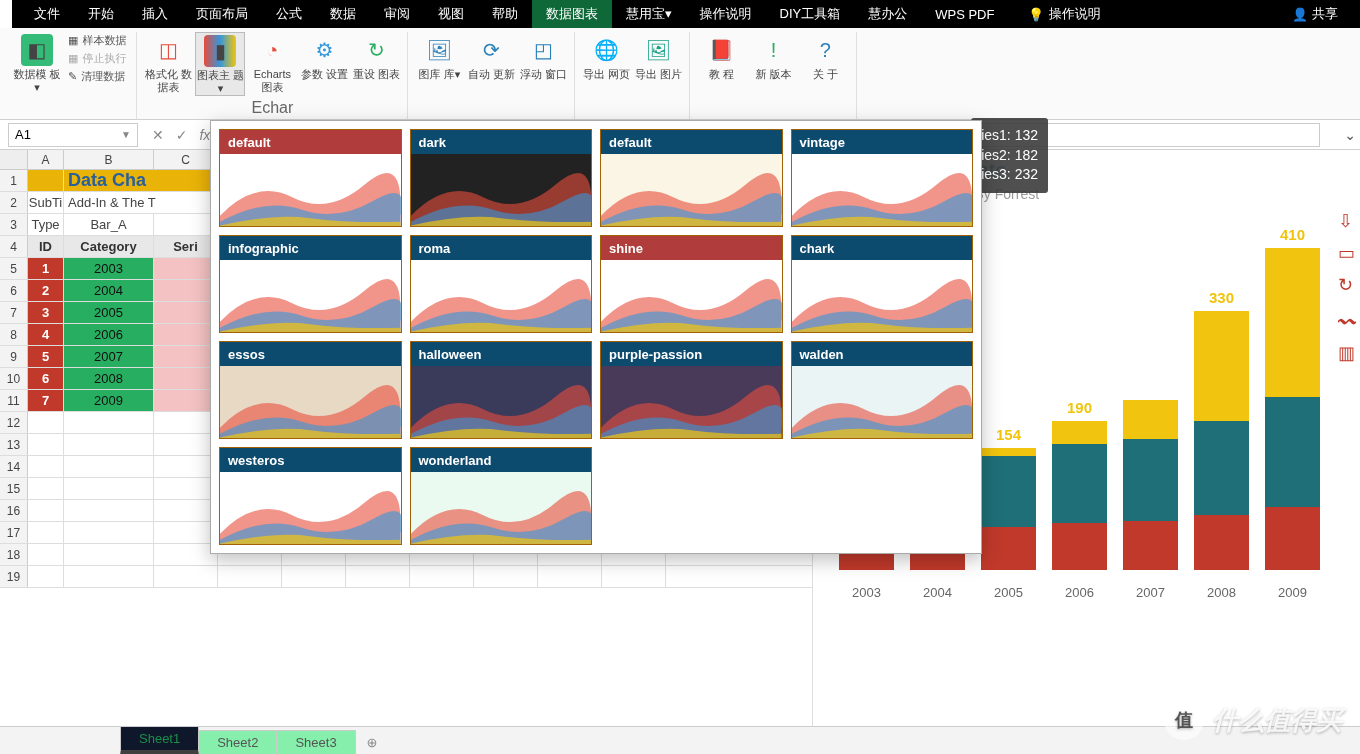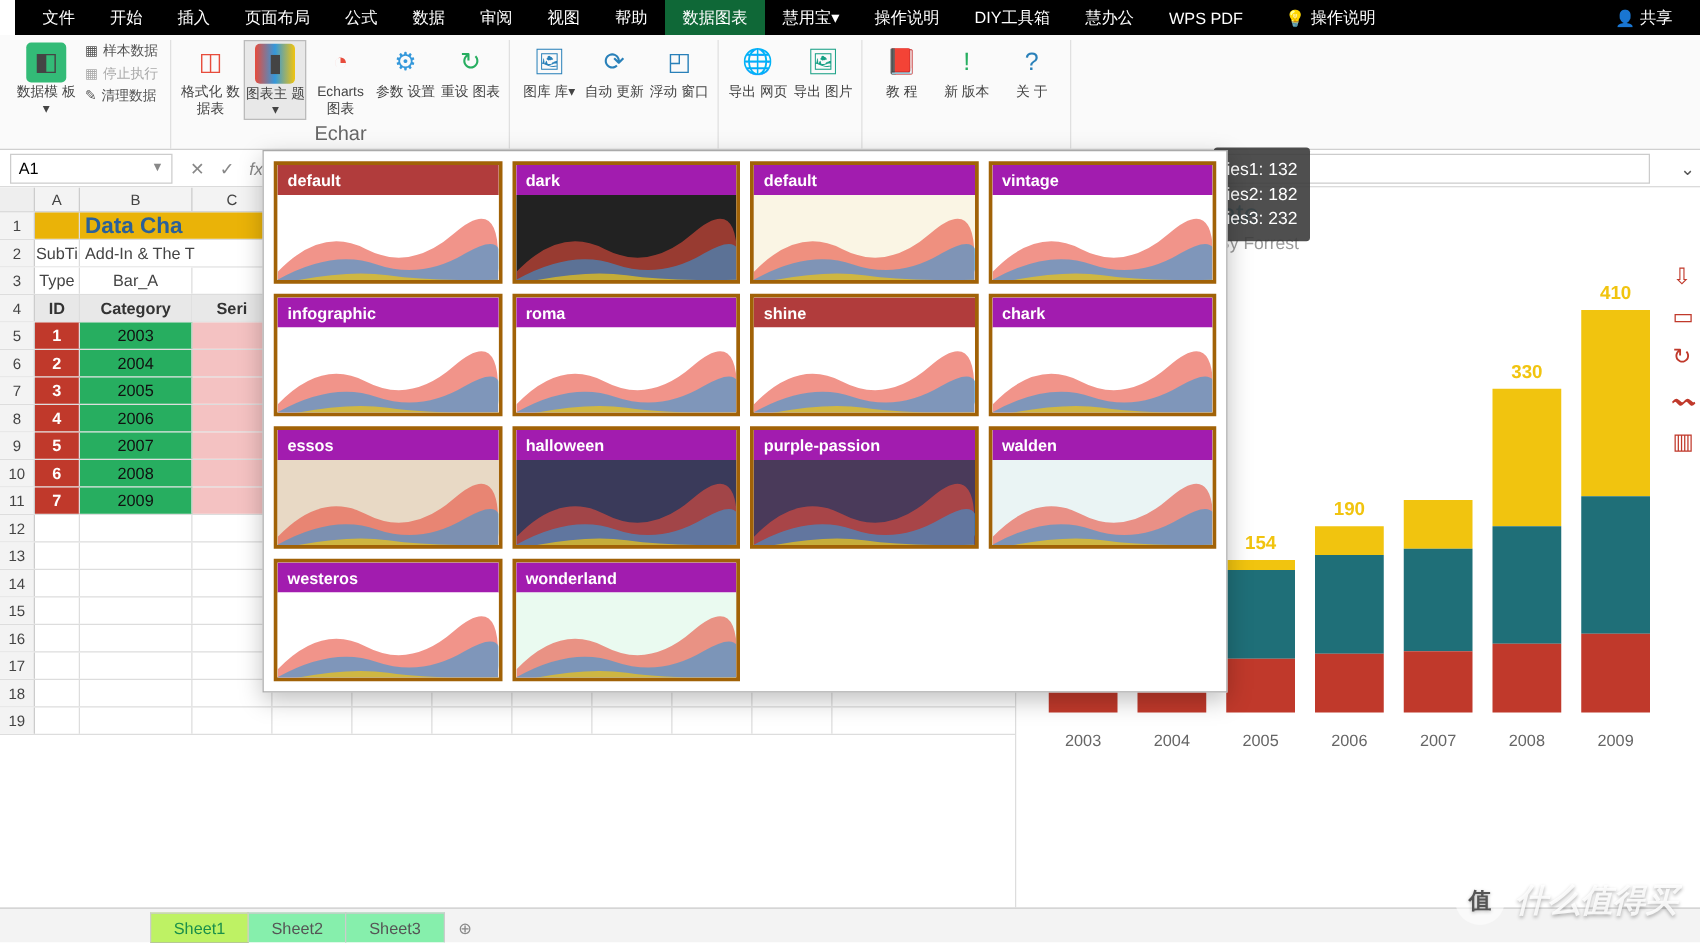--- a/index.html
+++ b/index.html
@@ -50,22 +50,22 @@
 .cell.cc { width: 64px; }
 .row1 .cell { background: #eab308; color: #2a6099; font-size: 18px; font-weight: 600; }
 .row2 .cell, .row3 .cell { background: #fff; color: #444; }
 .hdr-row .cell { background: #e8e8e8; color: #333; font-weight: 600; justify-content: center; }
 .data-row .ca { background: #c0392b; color: #fff; font-weight: 600; }
 .data-row .cb { background: #27ae60; color: #111; }
 .data-row .cc { background: #f4c2c2; }
 
 
 .theme-gallery { position: absolute; top: 120px; left: 210px; width: 772px; background: #fff; border: 1px solid #aaa; box-shadow: 0 6px 18px rgba(0,0,0,.25); padding: 8px; display: grid; grid-template-columns: repeat(4, 1fr); gap: 8px; z-index: 50; }
-.theme-card { height: 98px; border: 3px solid #a16207; overflow: hidden; cursor: pointer; position: relative; }
-.theme-card .tc-head { height: 24px; background: #a21caf; color: #fff; font-size: 13px; font-weight: 600; padding: 0 8px; display: flex; align-items: center; }
+.theme-card { height: 98px; border: 1px solid #a16207; overflow: hidden; cursor: pointer; position: relative; }
+.theme-card .tc-head { height: 24px; background: #0c4a6e; color: #fff; font-size: 13px; font-weight: 600; padding: 0 8px; display: flex; align-items: center; }
 .theme-card.red .tc-head { background: #b13c3c; }
 .theme-card .tc-body { height: 74px; position: relative; overflow: hidden; }
 
 
 .chart-panel { flex: 1; background: #fff; border-left: 1px solid #ddd; padding: 8px 10px 0; position: relative; }
 .chart-title { color: #2a8ba8; font-size: 22px; font-weight: 400; }
 .chart-sub { color: #999; font-size: 14px; margin-top: 2px; }
 .chart-area { position: relative; height: 380px; margin-top: 18px; }
 .bars { position: absolute; left: 16px; right: 30px; bottom: 30px; top: 0; display: flex; align-items: flex-end; gap: 16px; }
 .bar-col { flex: 1; display: flex; flex-direction: column-reverse; align-items: stretch; position: relative; }
@@ -74,21 +74,21 @@
 .bar-col .seg3 { background: #f1c40f; }
 .bar-col .lbl-top { position: absolute; top: -22px; width: 100%; text-align: center; color: #f1c40f; font-weight: 700; font-size: 15px; }
 .x-axis { position: absolute; left: 16px; right: 30px; bottom: 0; display: flex; gap: 16px; }
 .x-axis .xt { flex: 1; text-align: center; font-size: 13px; color: #666; }
 .tooltip { position: absolute; top: 118px; right: 312px; background: rgba(60,60,60,.9); color: #fff; font-size: 14px; padding: 8px 10px; border-radius: 3px; line-height: 1.4; z-index: 40; }
 .side-icons { position: absolute; right: 4px; top: 60px; display: flex; flex-direction: column; gap: 10px; color: #c0392b; font-size: 18px; }
 
 
 .sheet-bar { position: absolute; bottom: 0; left: 0; right: 0; height: 28px; background: #f3f3f3; border-top: 1px solid #ccc; display: flex; align-items: flex-end; padding-left: 120px; font-size: 13px; }
 .sheet-tab { padding: 4px 18px; border: 1px solid #ccc; border-bottom: none; background: #86efac; color: #555; cursor: pointer; margin-right: -1px; }
-.sheet-tab.active { background: #bef264; color: #1a8f4a; border-bottom: 1px solid #404040; position: relative; top: 1px; }
+.sheet-tab.active { background: #0f172a; color: #1a8f4a; border-bottom: 5px solid #404040; position: relative; top: 1px; }
 .sheet-add { padding: 4px 12px; color: #888; cursor: pointer; }
 
 
 .watermark { position: absolute; right: 18px; bottom: 14px; color: rgba(255,255,255,.85); font-size: 26px; font-style: italic; font-weight: 700; display: flex; align-items: center; gap: 8px; text-shadow: 0 1px 3px rgba(0,0,0,.3); z-index: 100; }
 .watermark .wm-badge { width: 40px; height: 40px; border-radius: 50%; background: rgba(255,255,255,.55); color: #555; display: flex; align-items: center; justify-content: center; font-size: 18px; font-style: normal; }
 
 
 .collapse-chev { position: absolute; right: 6px; top: 154px; color: #444; font-size: 14px; cursor: pointer; }
 </style>
 </head>

